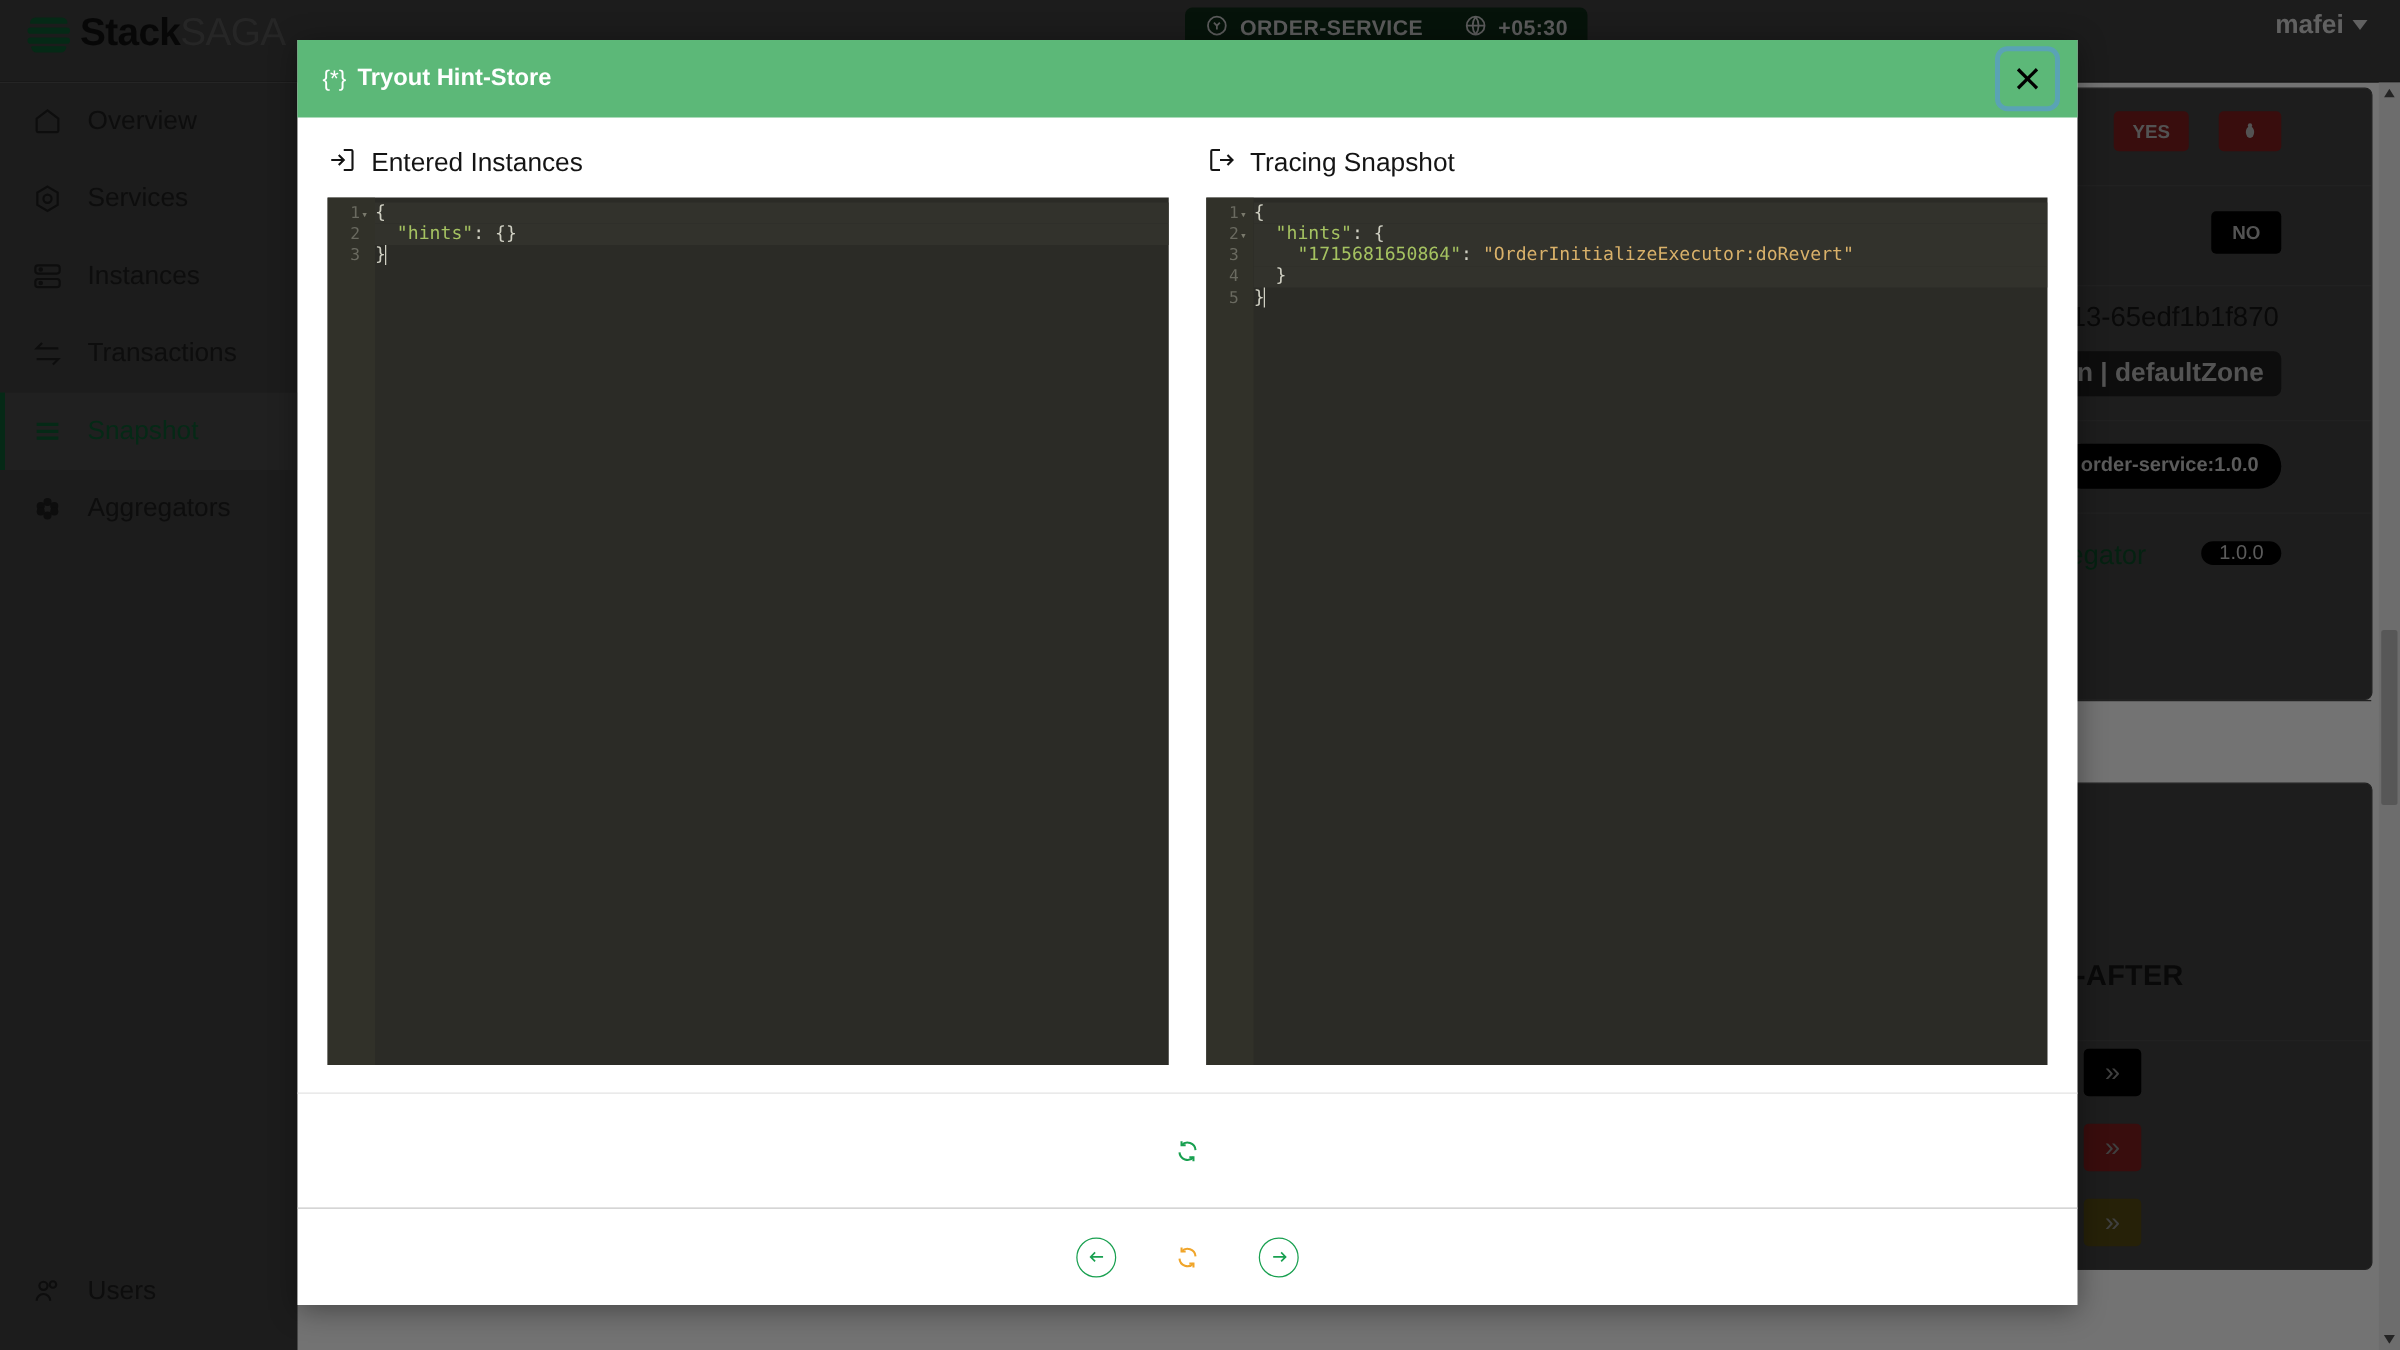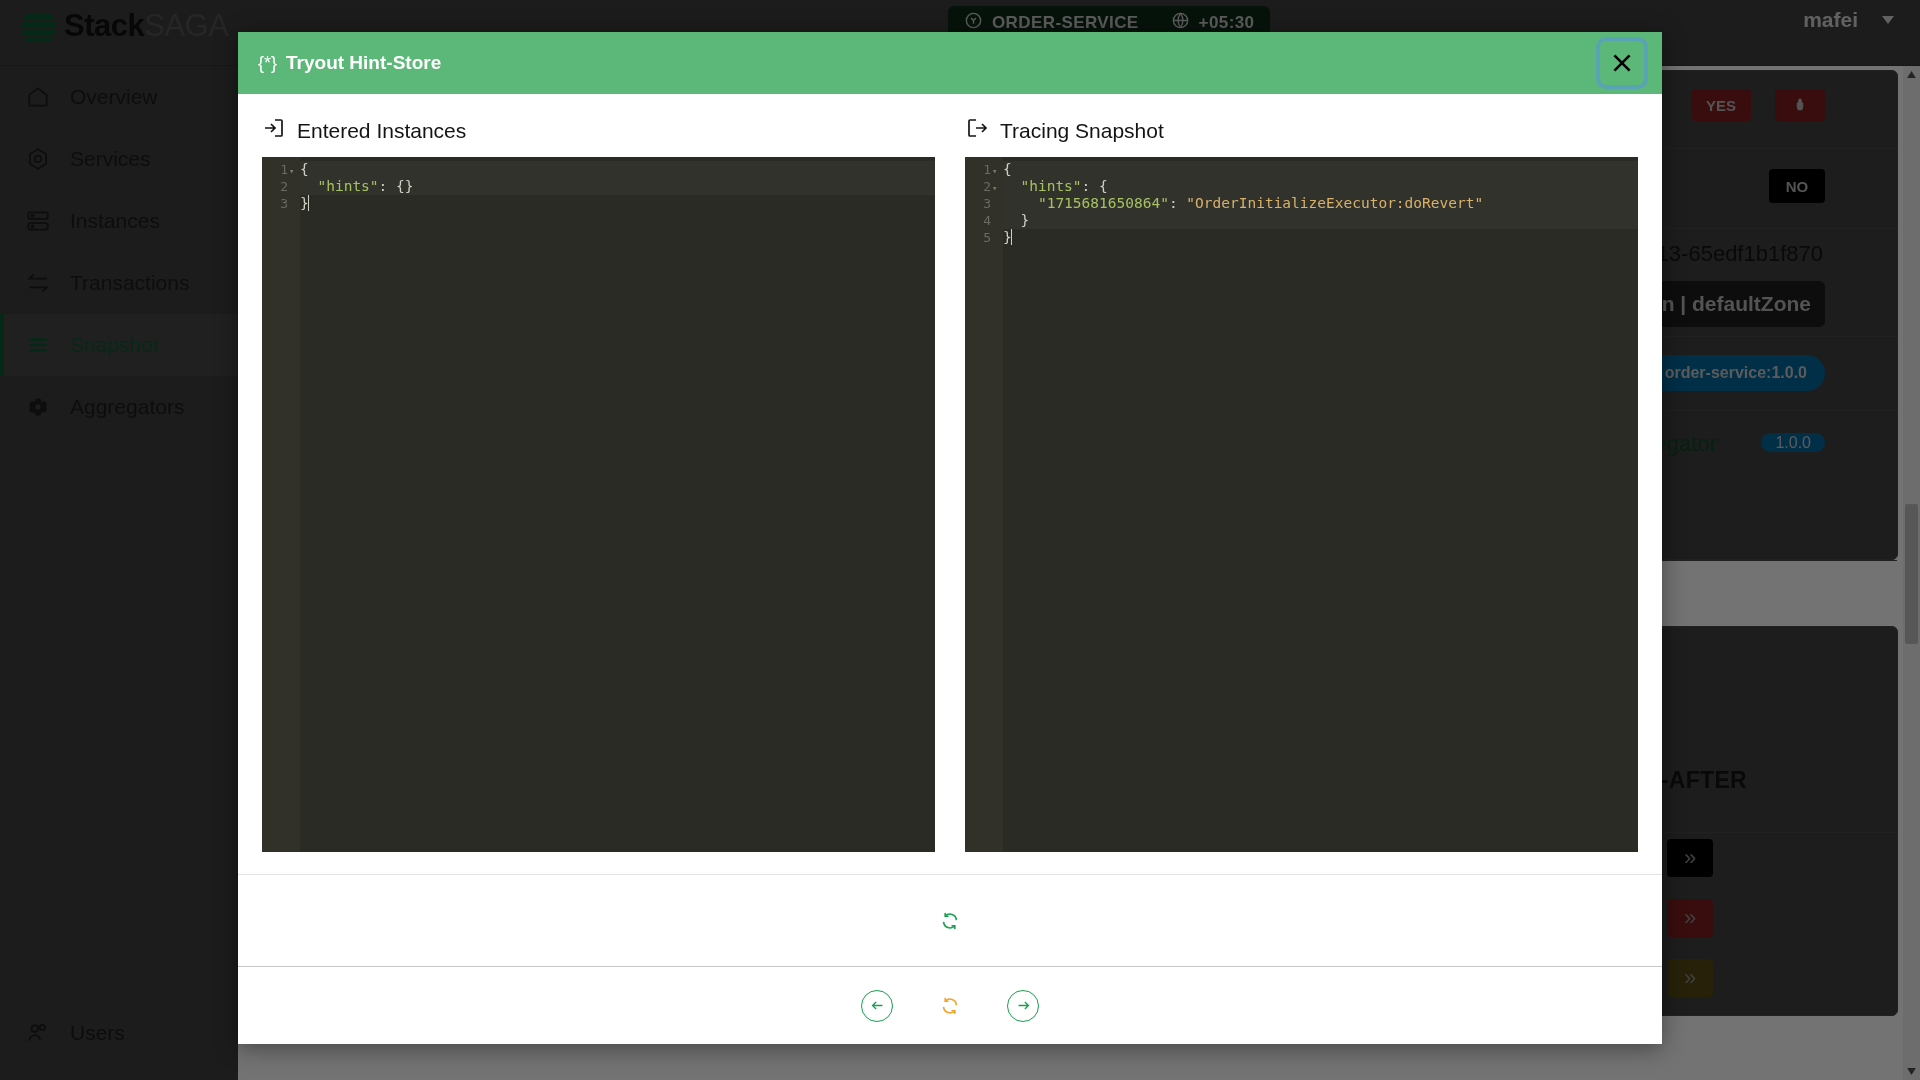--- a/index.html
+++ b/index.html
@@ -30,21 +30,21 @@
 
   .service-pill {
     position: absolute; left: 948px; top: 6px; height: 34px;
     background: #0e2b18; border-radius: 6px; color: #c9c9c9;
     display: flex; align-items: center; gap: 9px; padding: 0 16px;
     font-size: 17px; font-weight: 600; letter-spacing: .4px;
   }
   .service-pill .gap { width: 14px; }
   .user-menu {
     position: absolute; right: 26px; top: 8px; color: #d8d8d8;
-    font-size: 21px; font-weight: 700; display: flex; align-items: center; gap: 24px;
+    font-size: 21px; font-weight: 700; display: flex; align-items: center; gap: 7px;
   }
   .caret-down { width: 0; height: 0; border-left: 6px solid transparent; border-right: 6px solid transparent; border-top: 8px solid #d8d8d8; }
 
   
   .sidebar {
     position: absolute; left: 0; top: 66px; width: 238px; height: 1014px;
     background: #3e3e3e;
   }
   .side-item {
     height: 62px; display: flex; align-items: center; gap: 18px; padding-left: 24px;
@@ -62,21 +62,21 @@
     position: absolute; background: #414141; border: 1px solid #4a4a4a; border-radius: 6px;
   }
   .bg-row { border-bottom: 1px solid #4b4b4b; height: 60px; position: relative; }
   .tag {
     position: absolute; border-radius: 4px; font-size: 15px; font-weight: 700;
     display: flex; align-items: center; justify-content: center; color: #b9b9b9;
   }
   .tag.red { background: #7f1d1d; }
   .tag.green { background: #000000; }
   .tag.dark { background: #1d1d1d; color:#b9b9b9; border-radius: 6px; font-size:21px; font-weight:700;}
-  .tag.blue { background: #0369a1; color:#c9c9c9; border-radius: 20px; font-size:16px; }
+  .tag.blue { background: #000000; color:#c9c9c9; border-radius: 20px; font-size:16px; }
   .tag.olive { background: #544a12; }
   .mono-id { position:absolute; color:#151515; font-size: 22px; }
   .sub-after { position:absolute; color:#141414; font-size: 23px; font-weight: 700; letter-spacing: .3px;}
   .agg-label { position:absolute; color:#0c4b27; font-size:22px; }
 
   .chev { color:#8d8d8d; font-size: 22px; font-weight: 400; }
 
   
   .vscroll { position: absolute; right: 0; top: 66px; width: 17px; height: 1014px; background: #f1f1f1; }
   .vscroll .thumb { position: absolute; left: 2px; width: 13px; background: #c1c1c1; border-radius: 2px; }
@@ -286,21 +286,21 @@
             </svg>
         </div>
       </div>
       <div class="bg-row" style="height:80px;">
         <div class="tag green" style="right:72px; top:20px; width:56px; height:34px;">
             <span>NO</span>
           </div>
       </div>
       <div class="bg-row" style="height:108px;">
         <div class="mono-id" style="right:74px; top:12px;">13-65edf1b1f870</div>
-        <div class="tag dark" style="right:72px; top:52px; height:46px; padding:0 14px;">
+        <div class="tag dark" style="right:72px; top:52px; height:36px; padding:0 14px;">
             <span>n | defaultZone</span>
           </div>
       </div>
       <div class="bg-row" style="height:74px;">
         <div class="tag blue" style="right:72px; top:18px; height:36px; padding:0 18px; font-weight:700;">
             <span>order-service:1.0.0</span>
           </div>
       </div>
       <div class="bg-row" style="height:76px; border-bottom:none;">
         <div class="agg-label" style="right:180px; top:20px;">Aggregator</div>

